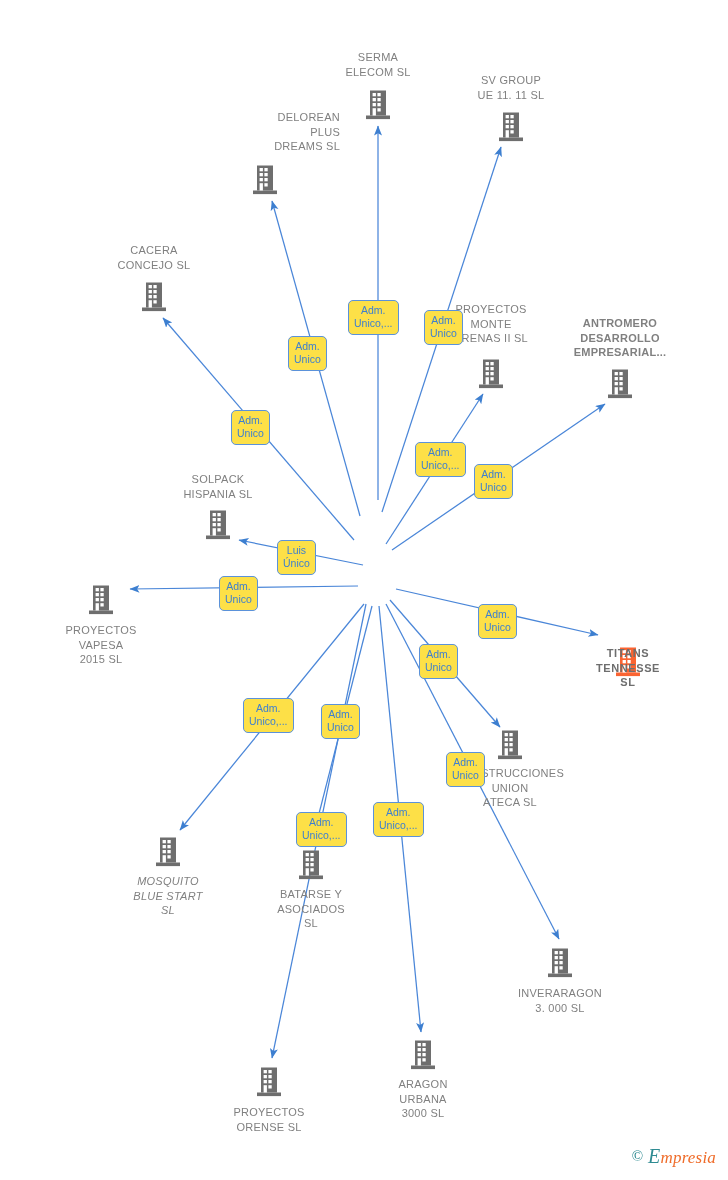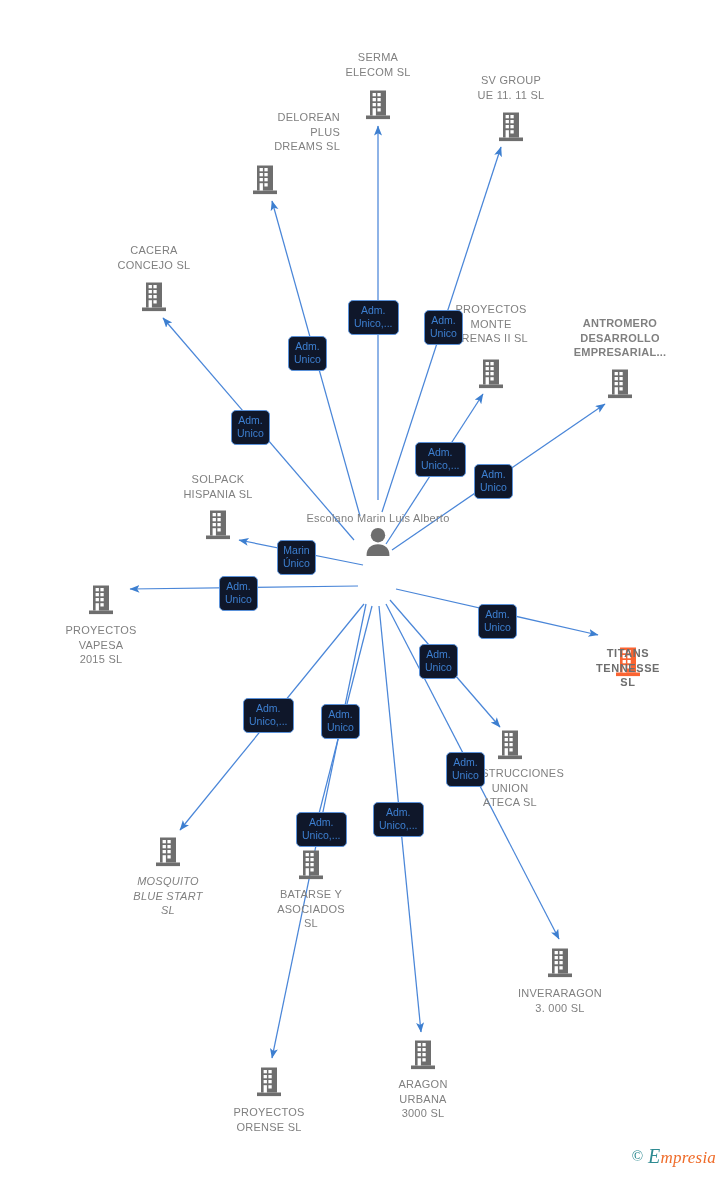--- a/index.html
+++ b/index.html
@@ -54,21 +54,21 @@
   }
   .node svg { display: inline-block; }
 
   
   .node.above .icon-wrap { margin-top: 1px; }
 
   
   .chip {
     position: absolute;
     box-sizing: border-box;
-    background: #0f172a;
+    background: #fde047;
     border: 1.3px solid #5b92da;
     border-radius: 5px;
     color: #3d7fd0;
     font-size: 10.5px;
     line-height: 13px;
     text-align: center;
     padding: 3px 5px 4px 5px;
     white-space: pre-line;
     pointer-events: auto;
   }
@@ -123,29 +123,20 @@
         <line x1="396" y1="589" x2="598" y2="635"></line>
         <line x1="390" y1="600" x2="500" y2="727"></line>
         <line x1="386" y1="604" x2="559" y2="939"></line>
         <line x1="364" y1="604" x2="180" y2="830"></line>
         <line x1="372" y1="606" x2="311" y2="845"></line>
         <line x1="366" y1="604" x2="272" y2="1058"></line>
         <line x1="379" y1="606" x2="421" y2="1032"></line>
       </g>
   </svg>
 
-  <div class="node above" id="center-node" style="left:378px; top:511px;">
-    <span class="node-label">Escolano Marin Luis Alberto</span>
-    <span class="icon-wrap">
-      <svg width="34" height="30" viewBox="0 0 34 30" aria-hidden="true">
-        <circle cx="17" cy="8.2" r="7.2" fill="#6e6e6e"></circle>
-        <path d="M17 17.2c-7.1 0-11.4 4.7-11.4 10.2 0 1.2 0 1.6 0 1.6h22.8s0-.4 0-1.6c0-5.5-4.3-10.2-11.4-10.2z" fill="#6e6e6e"></path>
-      </svg>
-    </span>
-  </div>
 
   <div id="nodes-group">
       <div class="node" style="left: 378px; top: 90px;">
         <span class="icon-wrap"><svg width="26" height="30" viewBox="0 0 26 30" aria-hidden="true">
             <rect x="5" y="0.5" width="16" height="25" fill="#6e6e6e"></rect>
             <rect x="1" y="25.5" width="24" height="3.6" fill="#6e6e6e"></rect>
             <g fill="#ffffff">
               <rect x="7.6" y="3" width="3.3" height="3.3"></rect>
               <rect x="12.4" y="3" width="3.3" height="3.3"></rect>
               <rect x="7.6" y="8" width="3.3" height="3.3"></rect>
@@ -457,21 +448,21 @@
       <div class="chip" style="left: 424px; top: 310px;"><span>Adm.
 Unico</span></div>
       <div class="chip" style="left: 288px; top: 336px;"><span>Adm.
 Unico</span></div>
       <div class="chip" style="left: 231px; top: 410px;"><span>Adm.
 Unico</span></div>
       <div class="chip" style="left: 415px; top: 442px;"><span>Adm.
 Unico,...</span></div>
       <div class="chip" style="left: 474px; top: 464px;"><span>Adm.
 Unico</span></div>
-      <div class="chip" style="left: 277px; top: 540px;"><span>Marin
+      <div class="chip" style="left: 277px; top: 540px;"><span>Luis
 Único</span></div>
       <div class="chip" style="left: 219px; top: 576px;"><span>Adm.
 Unico</span></div>
       <div class="chip" style="left: 478px; top: 604px;"><span>Adm.
 Unico</span></div>
       <div class="chip" style="left: 419px; top: 644px;"><span>Adm.
 Unico</span></div>
       <div class="chip" style="left: 446px; top: 752px;"><span>Adm.
 Unico</span></div>
       <div class="chip" style="left: 243px; top: 698px;"><span>Adm.

